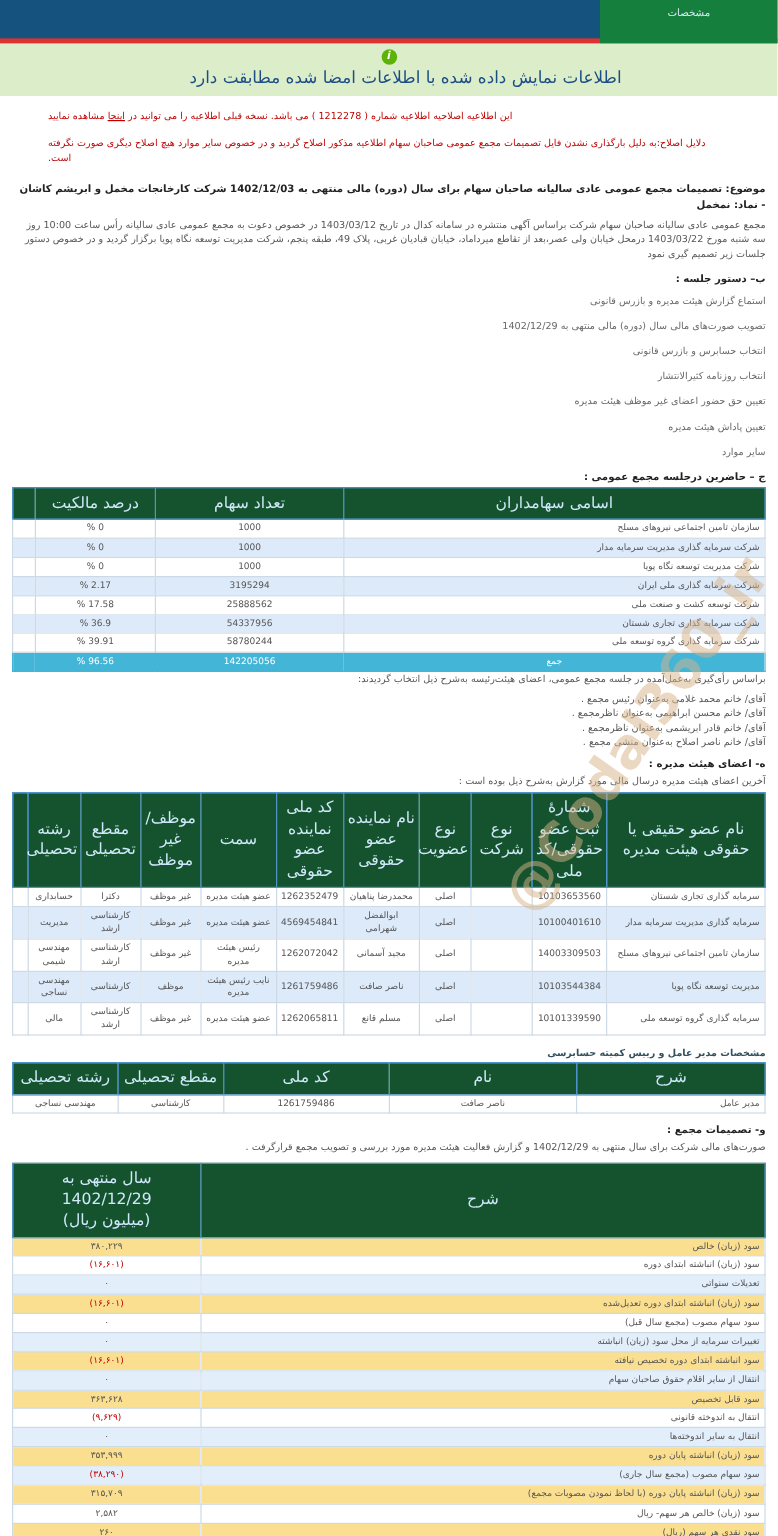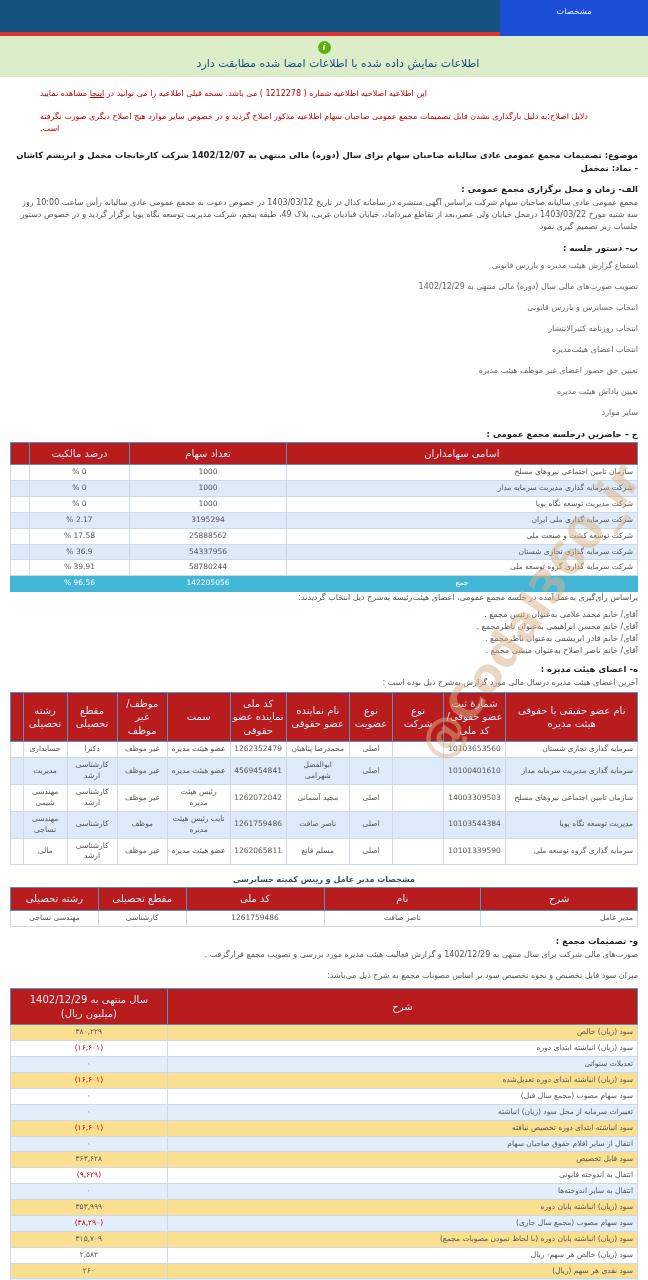--- a/index.html
+++ b/index.html
@@ -7,45 +7,45 @@
   body {
     height:1280px; overflow:hidden; position:relative;
     background:#fff; direction:rtl;
     font-family:"DejaVu Sans", sans-serif;
     font-size:8px; color:#444;
   }
   
   .top-header { position:relative; height:36px; background:#15537e; border-bottom:4px solid #e03131; }
   .top-tab {
     position:absolute; top:0; right:0; width:148px; height:36px;
-    background:#1d4ed8; color:#dcebf7; font-size:8.5px;
+    background:#15803d; color:#dcebf7; font-size:8.5px;
     text-align:center; padding-top:6px; cursor:pointer;
   }
   
   .info-bar { background:#dcedc9; text-align:center; padding:5px 0 7px; }
   .info-icon {
     display:inline-block; width:13px; height:13px; border-radius:50%;
     background:#5db20a; color:#fff; font-size:9px; font-weight:bold;
     line-height:13px; text-align:center; font-style:italic;
   }
-  .info-text { color:#1c4e85; font-size:11px; margin-top:3px;padding-left:28px; }
+  .info-text { color:#1c4e85; font-size:14px; margin-top:3px;padding-left:28px; }
   .content { padding:0 10px; }
   .notice { color:#c00000; text-align:left; font-size:8px; margin:11px 30px 0; line-height:1.5; }
   .notice a { color:#c00000; text-decoration:underline; cursor:pointer; }
   .subject { font-weight:bold; color:#222; font-size:8.5px; margin:14px 0 4px; line-height:1.5; }
   .sec-title { font-weight:bold; color:#222; font-size:8.5px; margin:9px 0 3px; }
   .body-text { color:#555; font-size:8px; line-height:1.55; }
   .agenda-item { color:#666; font-size:8px; margin:0 0 12px; }
   .agenda { margin-top:8px; }
   .member-line { color:#555; font-size:8px; margin:0 0 3px; }
-  .plain-title { font-weight:bold; color:#33505e; font-size:8px; margin:10px 0 3px;text-align:center; }
+  .plain-title { font-weight:bold; color:#33505e; font-size:8px; margin:10px 0 3px; }
   
   table { width:100%; border-collapse:collapse; table-layout:fixed; margin-top:3px; }
   th {
-    background:#b91c1c; color:#cfe8fb; font-weight:normal; font-size:10px;
+    background:#14532d; color:#cfe8fb; font-weight:normal; font-size:13px;
     padding:4px 2px; border:1px solid #4f94c9; white-space:pre-line; line-height:1.35;
   }
   td {
     color:#555; font-size:7.5px; padding:2px 4px; text-align:center;
     border:1px solid #cdd9e4; line-height:1.45; overflow:hidden;
   }
   td:first-child { text-align:right; }
   tr.alt { background:#dceafa; }
   tr.sum { background:#43b6d8; }
   tr.sum td { color:#fff; border-color:#43b6d8;text-align:center; }
@@ -85,32 +85,30 @@
 
 <div class="content">
 
   <div class="notice">
     <span>این اطلاعیه اصلاحیه اطلاعیه شماره ( 1212278 ) می باشد. نسخه قبلی اطلاعیه را می توانید در</span>
     <a>اینجا</a>
     <span>مشاهده نمایید</span>
   </div>
   <div class="notice">دلایل اصلاح:به دلیل بارگذاری نشدن فایل تصمیمات مجمع عمومی صاحبان سهام اطلاعیه مذکور اصلاح گردید و در خصوص سایر موارد هیچ اصلاح دیگری صورت نگرفته است.</div>
 
-  <div class="subject">موضوع: تصمیمات مجمع عمومی عادی سالیانه صاحبان سهام برای سال (دوره) مالی منتهی به 1402/12/07 شرکت کارخانجات مخمل و ابریشم کاشان - نماد: نمخمل</div>
-
-  <div class="sec-title">الف- زمان و محل برگزاری مجمع عمومی :</div>
+  <div class="subject">موضوع: تصمیمات مجمع عمومی عادی سالیانه صاحبان سهام برای سال (دوره) مالی منتهی به 1402/12/03 شرکت کارخانجات مخمل و ابریشم کاشان - نماد: نمخمل</div>
+
   <div class="body-text">مجمع عمومی عادی سالیانه صاحبان سهام شرکت براساس آگهی منتشره در سامانه کدال در تاریخ 1403/03/12 در خصوص دعوت به مجمع عمومی عادی سالیانه رأس ساعت 10:00 روز سه شنبه مورخ 1403/03/22 درمحل خیابان ولی عصر،بعد از تقاطع میرداماد، خیابان قبادیان غربی، پلاک 49، طبقه پنجم، شرکت مدیریت توسعه نگاه پویا   برگزار گردید و در خصوص دستور جلسات زیر تصمیم گیری نمود</div>
 
   <div class="sec-title">ب– دستور جلسه :</div>
   <div class="agenda">
     <div class="agenda-item">استماع گزارش هیئت مدیره و بازرس قانونی</div>
     <div class="agenda-item">تصویب صورت‌های مالی سال (دوره) مالی منتهی به 1402/12/29</div>
     <div class="agenda-item">انتخاب حسابرس و بازرس قانونی</div>
     <div class="agenda-item">انتخاب روزنامه کثیرالانتشار</div>
-    <div class="agenda-item">انتخاب اعضای هیئت‌مدیره</div>
     <div class="agenda-item">تعیین حق حضور اعضای غیر موظف هیئت مدیره</div>
     <div class="agenda-item">تعیین پاداش هیئت مدیره</div>
     <div class="agenda-item">سایر موارد</div>
   </div>
 
   <div class="sec-title">ج – حاضرین درجلسه مجمع عمومی :</div>
   <table class="t-share">
     <thead>
         <tr>
           <th>اسامی سهامداران</th>
@@ -281,21 +279,20 @@
           <td>ناصر صافت</td>
           <td>1261759486</td>
           <td>کارشناسی</td>
           <td>مهندسی نساجی</td>
         </tr>
       </tbody>
   </table>
 
   <div class="sec-title">و- تصمیمات مجمع :</div>
   <div class="body-text">صورت‌های مالی شرکت برای سال منتهی به  1402/12/29 و گزارش فعالیت هیئت مدیره مورد بررسی و تصویب مجمع قرارگرفت .</div>
-  <div class="body-text" style="margin-top:9px;">میزان سود قابل تخصیص و نحوه تخصیص سود بر اساس مصوبات مجمع به شرح ذیل می‌باشد:</div>
 
   <table class="t-profit" style="margin-top:6px;">
     <thead>
         <tr>
           <th>شرح</th>
           <th>سال منتهی به 1402/12/29
 (میلیون ریال)</th>
         </tr>
       </thead>
       <tbody>

